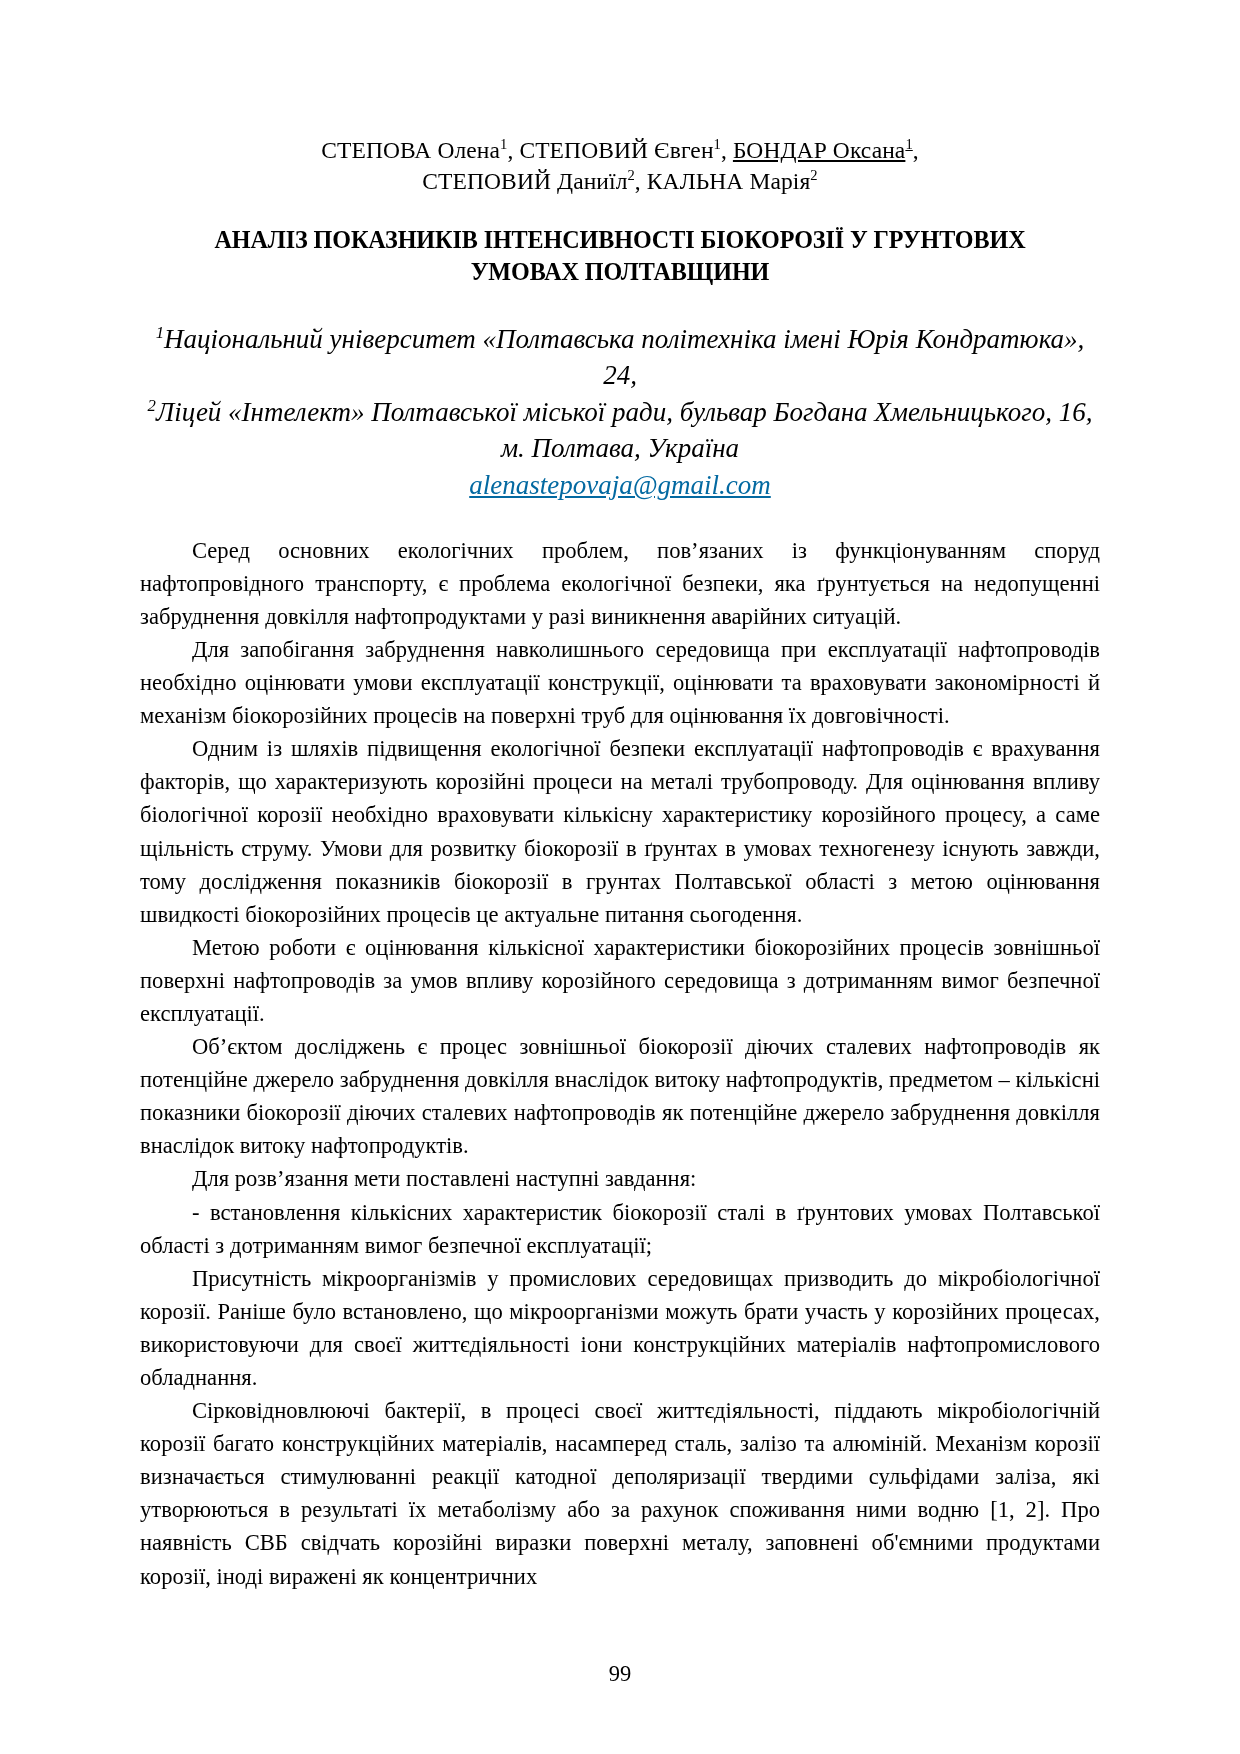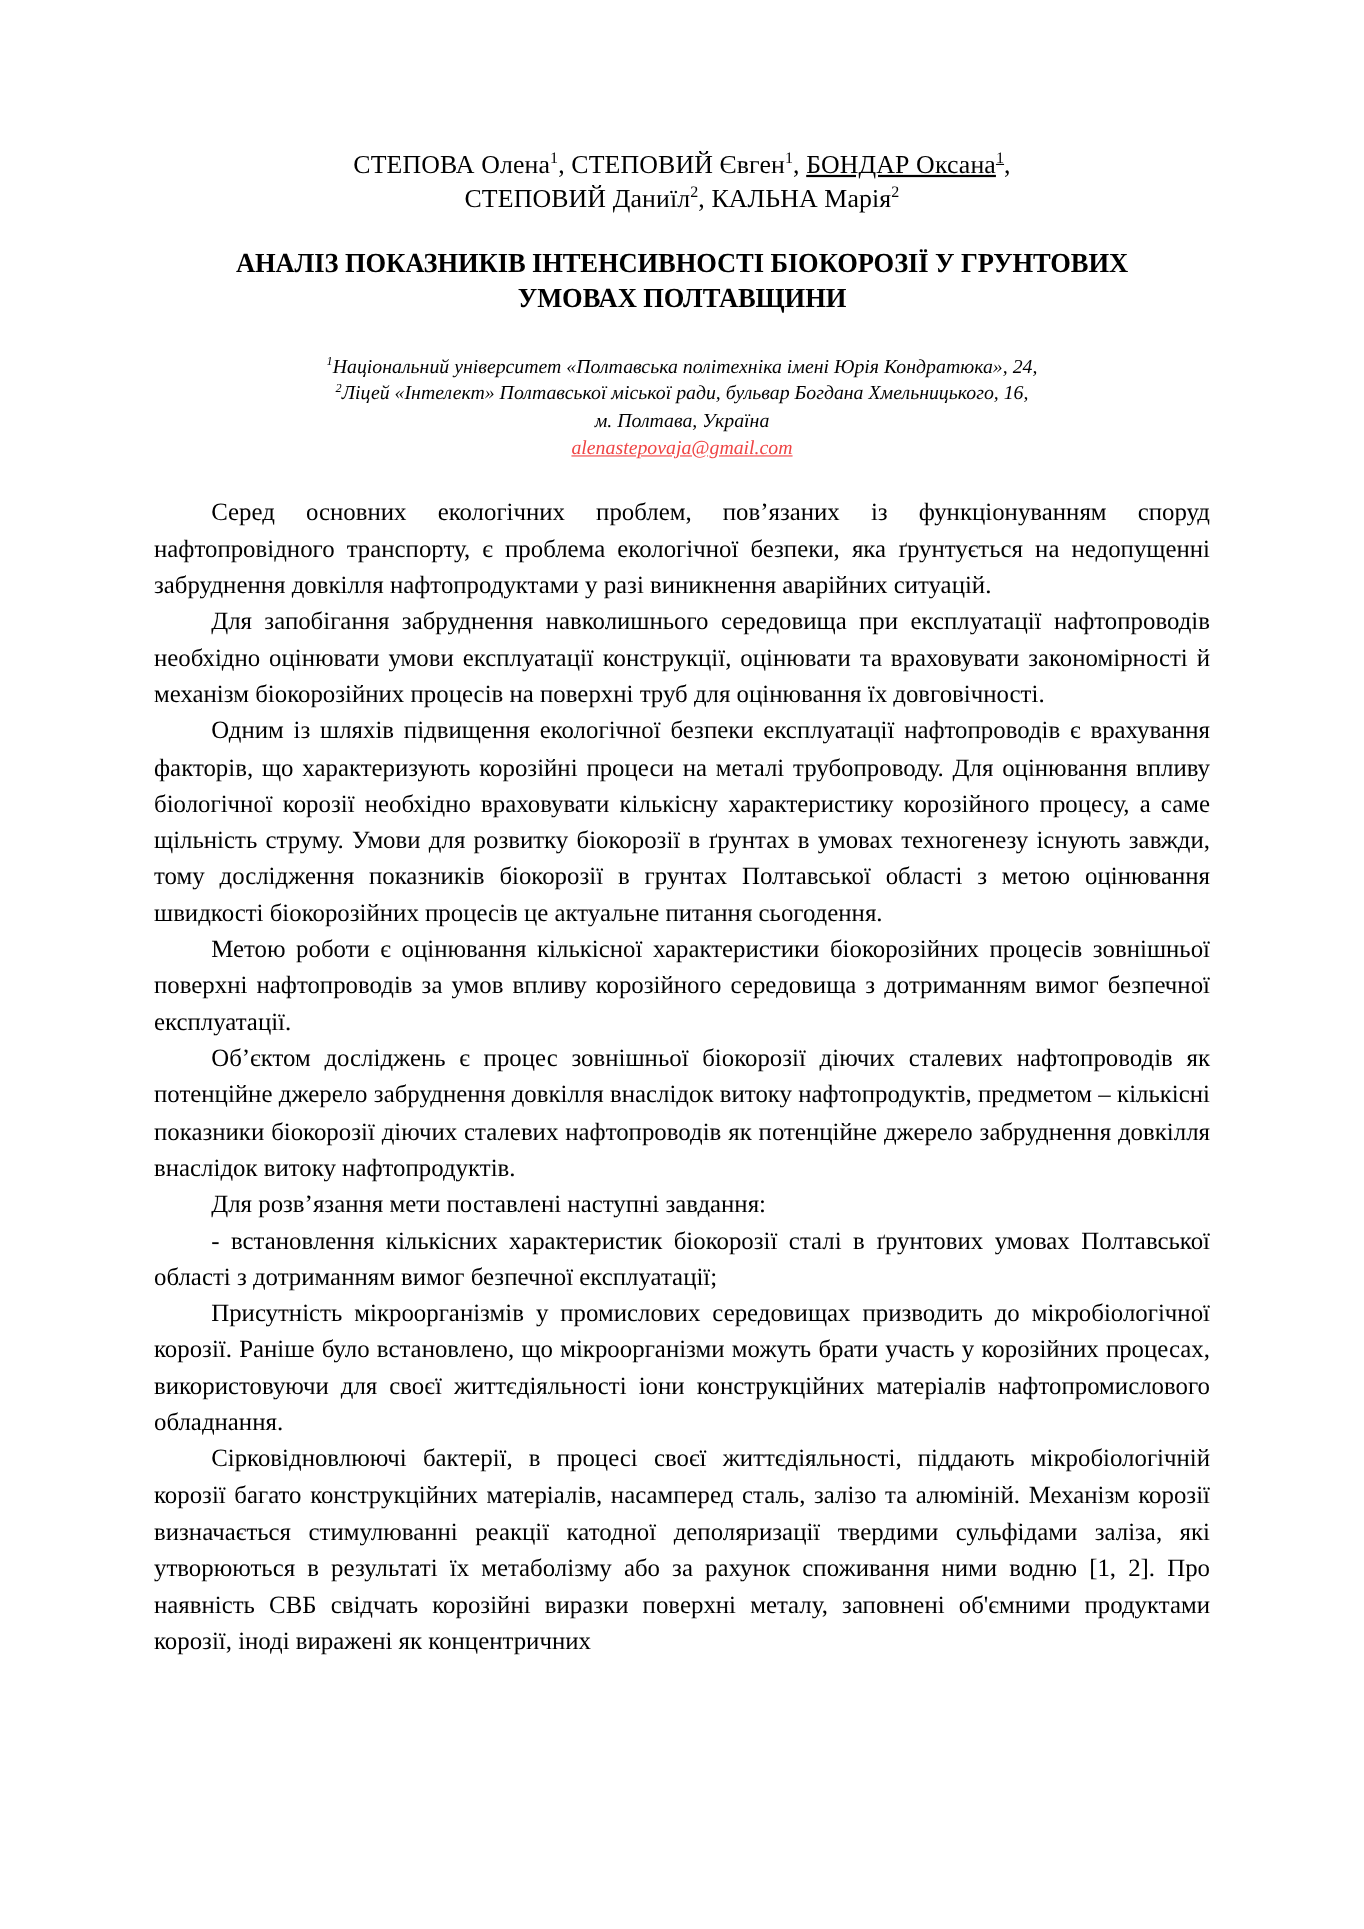--- a/index.html
+++ b/index.html
@@ -50,28 +50,28 @@
     letter-spacing: -0.1px;
     transform: scaleX(0.965);
     transform-origin: center top;
   }
   .title .ln { display: block; }
 
   
   .affil {
     text-align: center;
     font-style: italic;
-    font-size: 18px;
+    font-size: 27px;
     line-height: 1.345;
     margin-top: 34px;
   }
   .affil .ln { display: block; }
   .email-line { display: block; margin-top: 1px; }
   .email {
-    color: #ef4444;
+    color: #0369a1;
     font-style: italic;
   }
 
   
   .body {
     margin-top: 30px;
     font-size: 22.6px;
     line-height: 1.465;
     text-align: justify;
     text-justify: inter-word;
@@ -122,13 +122,14 @@
       <p>Метою роботи є оцінювання кількісної характеристики біокорозійних процесів зовнішньої поверхні нафтопроводів за умов впливу корозійного середовища з дотриманням вимог безпечної експлуатації.</p>
       <p>Об’єктом досліджень є процес зовнішньої біокорозії діючих сталевих нафтопроводів як потенційне джерело забруднення довкілля внаслідок витоку нафтопродуктів, предметом – кількісні показники біокорозії діючих сталевих нафтопроводів як потенційне джерело забруднення довкілля внаслідок витоку нафтопродуктів.</p>
       <p>Для розв’язання мети поставлені наступні завдання:</p>
       <p>- встановлення кількісних характеристик біокорозії сталі в ґрунтових умовах Полтавської області з дотриманням вимог безпечної експлуатації;</p>
       <p>Присутність мікроорганізмів у промислових середовищах призводить до мікробіологічної корозії. Раніше було встановлено, що мікроорганізми можуть брати участь у корозійних процесах, використовуючи для своєї життєдіяльності іони конструкційних матеріалів нафтопромислового обладнання.</p>
       <p>Сірковідновлюючі бактерії, в процесі своєї життєдіяльності, піддають мікробіологічній корозії багато конструкційних матеріалів, насамперед сталь, залізо та алюміній. Механізм корозії визначається стимулюванні реакції катодної деполяризації твердими сульфідами заліза, які утворюються в результаті їх метаболізму або за рахунок споживання ними водню [1, 2]. Про наявність СВБ свідчать корозійні виразки поверхні металу, заповнені об'ємними продуктами корозії, іноді виражені як концентричних</p>
     </div>
 
   </div>
 
+  <div class="folio">99</div>
 </div>
 
 </body></html>

